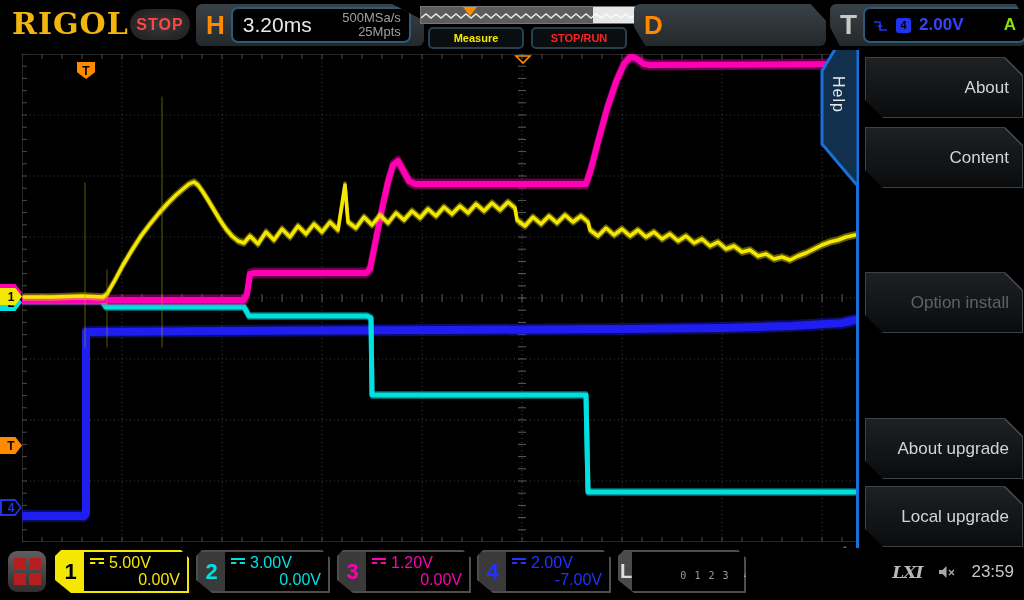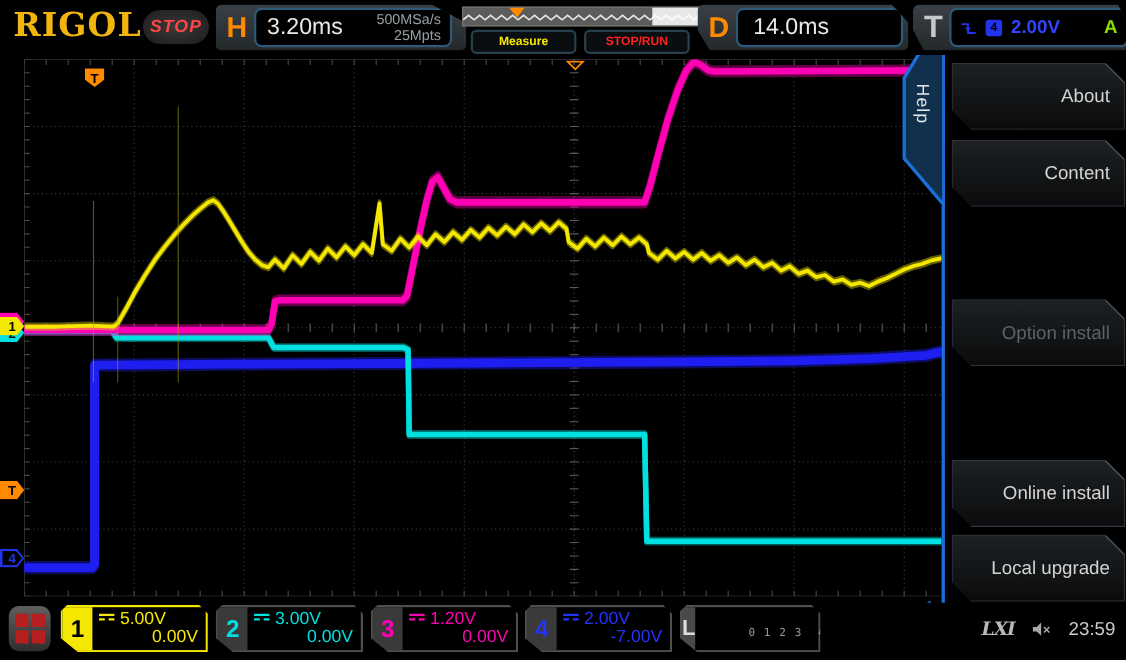--- a/index.html
+++ b/index.html
@@ -6,21 +6,21 @@
   html,body { width:1024px; height:600px; background:#000; overflow:hidden;
               font-family:"Liberation Sans", sans-serif; position:relative; }
 
   
   .topbar { position:absolute; left:4px; top:0; width:1024px; height:50px; background:#000; z-index:8; }
   .logo { position:absolute; left:8px; top:6px; font-family:"DejaVu Serif", serif;
           font-weight:bold; font-size:30px; color:#f2b510; letter-spacing:1px; }
   .stop-badge { position:absolute; left:126px; top:9px; width:60px; height:31px;
                 background:radial-gradient(#3a3a3a,#1c1c1c); border-radius:16px;
                 display:flex; align-items:center; justify-content:center;
-                color:#ff4545; font-weight:bold; font-size:16px; letter-spacing:1px;font-style:italic; }
+                color:#ff4545; font-weight:bold; font-size:16px; letter-spacing:1px; }
   .panel { position:absolute; top:4px; height:42px; background:linear-gradient(#3a4146,#23282b);
            border-radius:6px; display:flex; align-items:center; }
   .panel .plabel { font-weight:bold; font-size:26px; margin:0 6px 0 10px; }
   .ibox { background:#000; border:2px solid #2c5览a78; border:2px solid #2c5a78; border-radius:7px;
           height:36px; display:flex; align-items:center; }
   .h-panel { left:192px; width:228px; clip-path:polygon(0 0,86% 0,100% 40%,100% 100%,0 100%); }
   .h-panel .plabel { color:#ff8a00; }
   .h-ibox { width:180px; padding:0 8px 0 10px; justify-content:space-between; }
   .h-scale { color:#e8e8e8; font-size:21px; }
   .h-rate { text-align:right; color:#9aa0a4; font-size:13px; line-height:14px; }
@@ -143,23 +143,20 @@
     </svg>
     <div class="wave-window" style="mix-blend-mode:screen"></div>
     <div class="wave-trig-tri"></div>
   </div>
 
   <div class="tb-btn btn-measure">Measure</div>
   <div class="tb-btn btn-stoprun">STOP/RUN</div>
 
   <div class="panel d-panel">
     <div class="plabel">D</div>
-    <div class="ibox d-ibox">
-      <span class="d-value">14.0ms</span>
-    </div>
   </div>
 
   <div class="panel t-panel">
     <div class="plabel">T</div>
     <div class="ibox t-ibox">
       <svg width="15" height="15">
         <polyline points="1,4 7,4 7,12 14,12" fill="none" stroke="#2233ee" stroke-width="1.6"></polyline>
         <polygon points="4.4,7 9.6,7 7,11.5" fill="#2233ee"></polygon>
       </svg>
       <span class="t-badge">4</span>
@@ -461,21 +458,21 @@
   <div class="menu-btn mb-1">
       <i class="corner"></i>
       <span>Content</span>
     </div>
   <div class="menu-btn mb-3">
       <i class="corner"></i>
       <span>Option install</span>
     </div>
   <div class="menu-btn mb-4">
       <i class="corner"></i>
-      <span>Online install</span>
+      <span>About upgrade</span>
     </div>
   <div class="menu-btn mb-5">
       <i class="corner"></i>
       <span>Local upgrade</span>
     </div>
 </div>
 <div class="help-tab-wrap">
   <svg width="39" height="142">
     <polygon points="38,2 17,2 2,27 2,100 36,140 38,140" fill="#10304e" stroke="#1b6fd8" stroke-width="3"></polygon>
   </svg>

